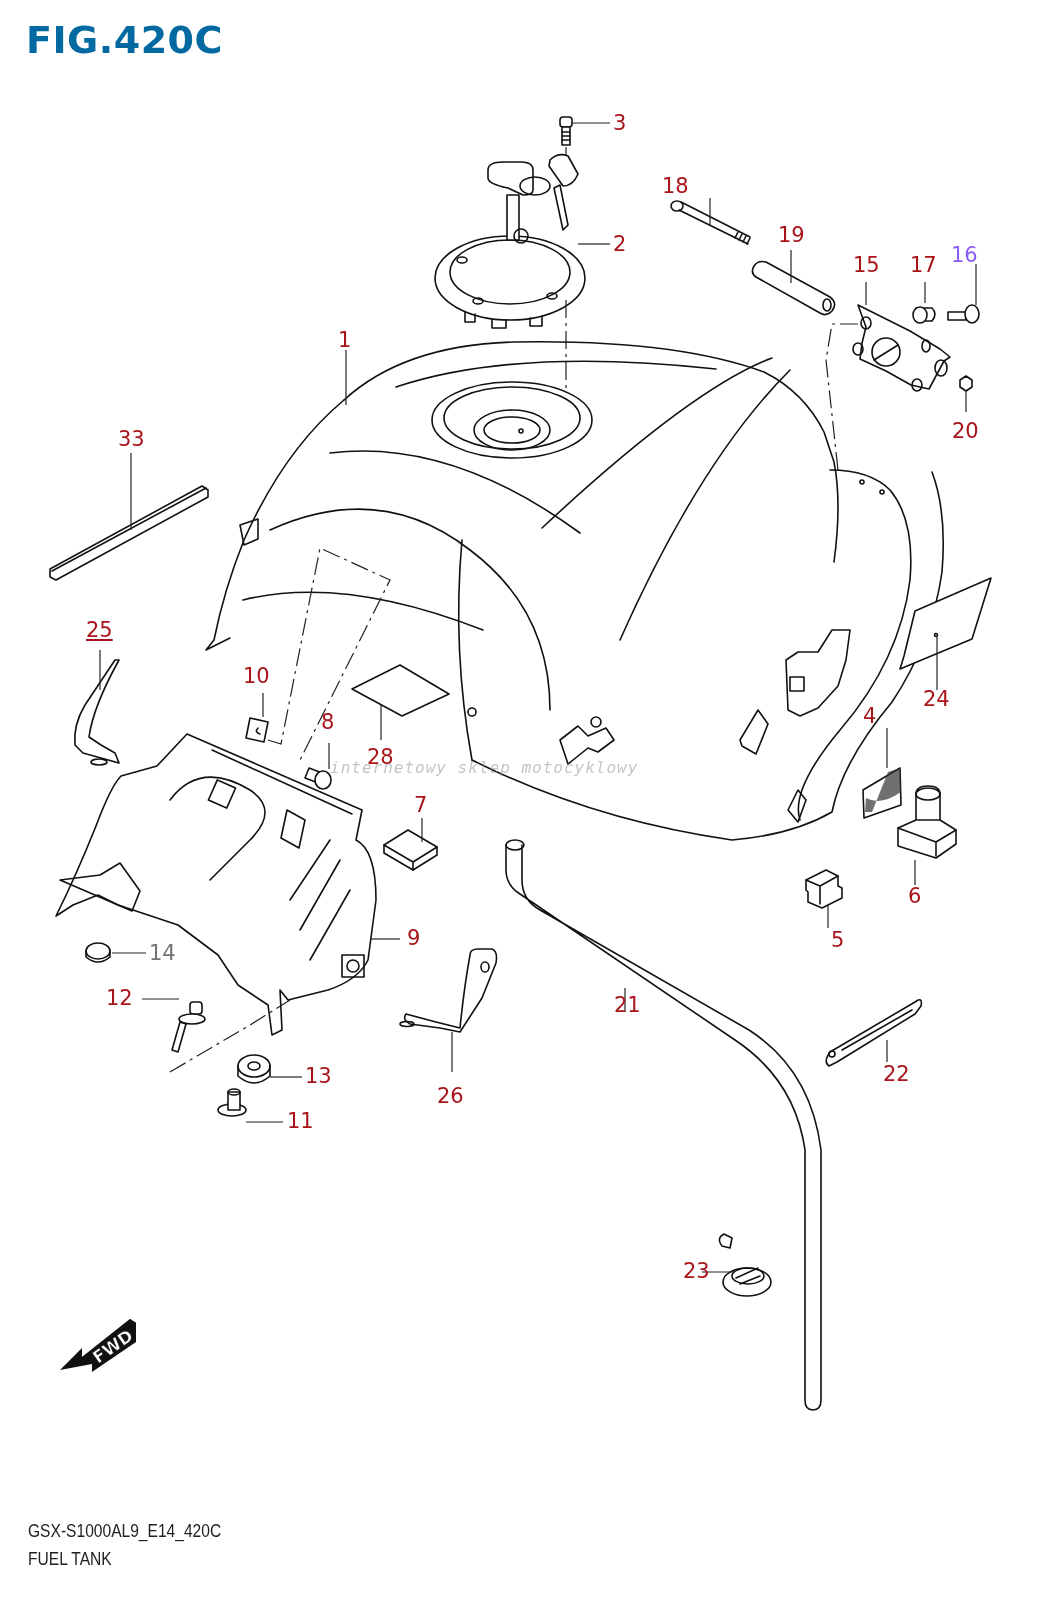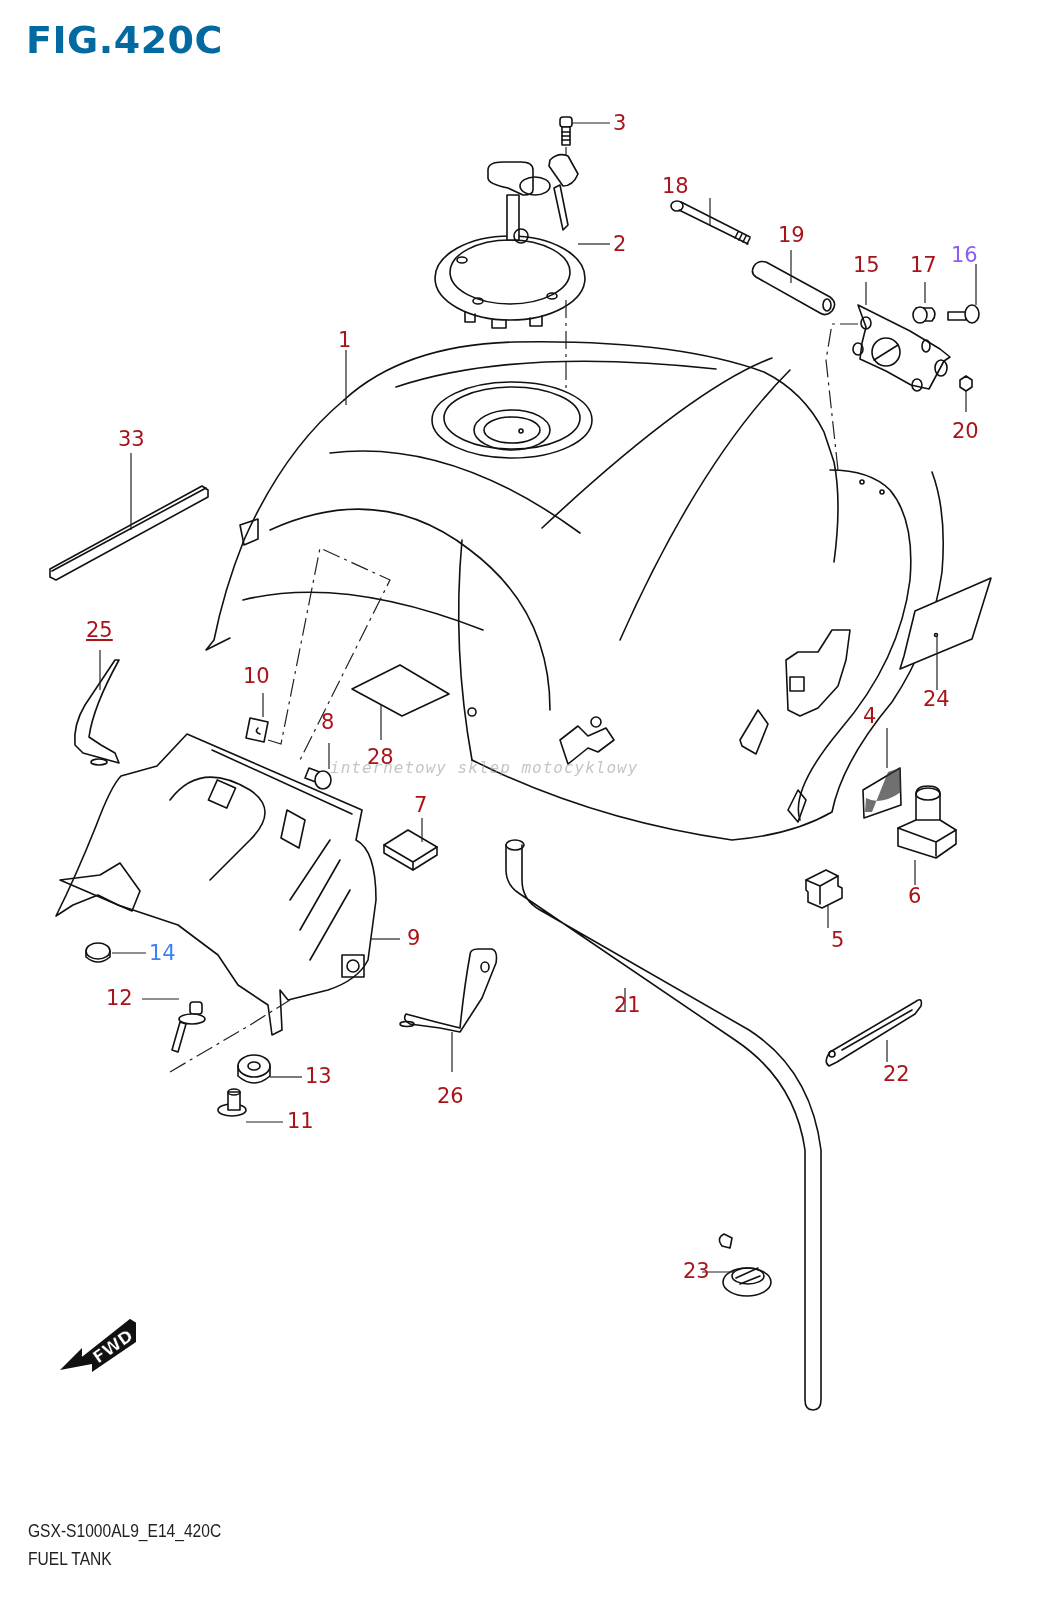--- a/index.html
+++ b/index.html
@@ -262,21 +262,21 @@
 <div class="callout" style="left: 863px; top: 706px; color: rgb(168, 20, 26);">4</div>
 <div class="callout" style="left: 831px; top: 930px; color: rgb(168, 20, 26);">5</div>
 <div class="callout" style="left: 908px; top: 886px; color: rgb(168, 20, 26);">6</div>
 <div class="callout" style="left: 414px; top: 795px; color: rgb(168, 20, 26);">7</div>
 <div class="callout" style="left: 321px; top: 712px; color: rgb(168, 20, 26);">8</div>
 <div class="callout" style="left: 407px; top: 928px; color: rgb(168, 20, 26);">9</div>
 <div class="callout" style="left: 243px; top: 666px; color: rgb(168, 20, 26);">10</div>
 <div class="callout" style="left: 287px; top: 1111px; color: rgb(168, 20, 26);">11</div>
 <div class="callout" style="left: 106px; top: 988px; color: rgb(168, 20, 26);">12</div>
 <div class="callout" style="left: 305px; top: 1066px; color: rgb(168, 20, 26);">13</div>
-<div class="callout" style="left: 149px; top: 943px; color: #3b82f6;">14</div>
+<div class="callout" style="left: 149px; top: 943px; color: #737373;">14</div>
 <div class="callout" style="left: 853px; top: 255px; color: rgb(168, 20, 26);">15</div>
 <div class="callout" style="left: 951px; top: 245px; color: #8b5cf6;">16</div>
 <div class="callout" style="left: 910px; top: 255px; color: rgb(168, 20, 26);">17</div>
 <div class="callout" style="left: 662px; top: 176px; color: rgb(168, 20, 26);">18</div>
 <div class="callout" style="left: 778px; top: 225px; color: rgb(168, 20, 26);">19</div>
 <div class="callout" style="left: 952px; top: 421px; color: rgb(168, 20, 26);">20</div>
 <div class="callout" style="left: 614px; top: 995px; color: rgb(168, 20, 26);">21</div>
 <div class="callout" style="left: 875px; top: 1064px; color: rgb(168, 20, 26); margin-left: 8px;">22</div>
 <div class="callout" style="left: 683px; top: 1261px; color: rgb(168, 20, 26);">23</div>
 <div class="callout" style="left: 923px; top: 689px; color: rgb(168, 20, 26);">24</div>

